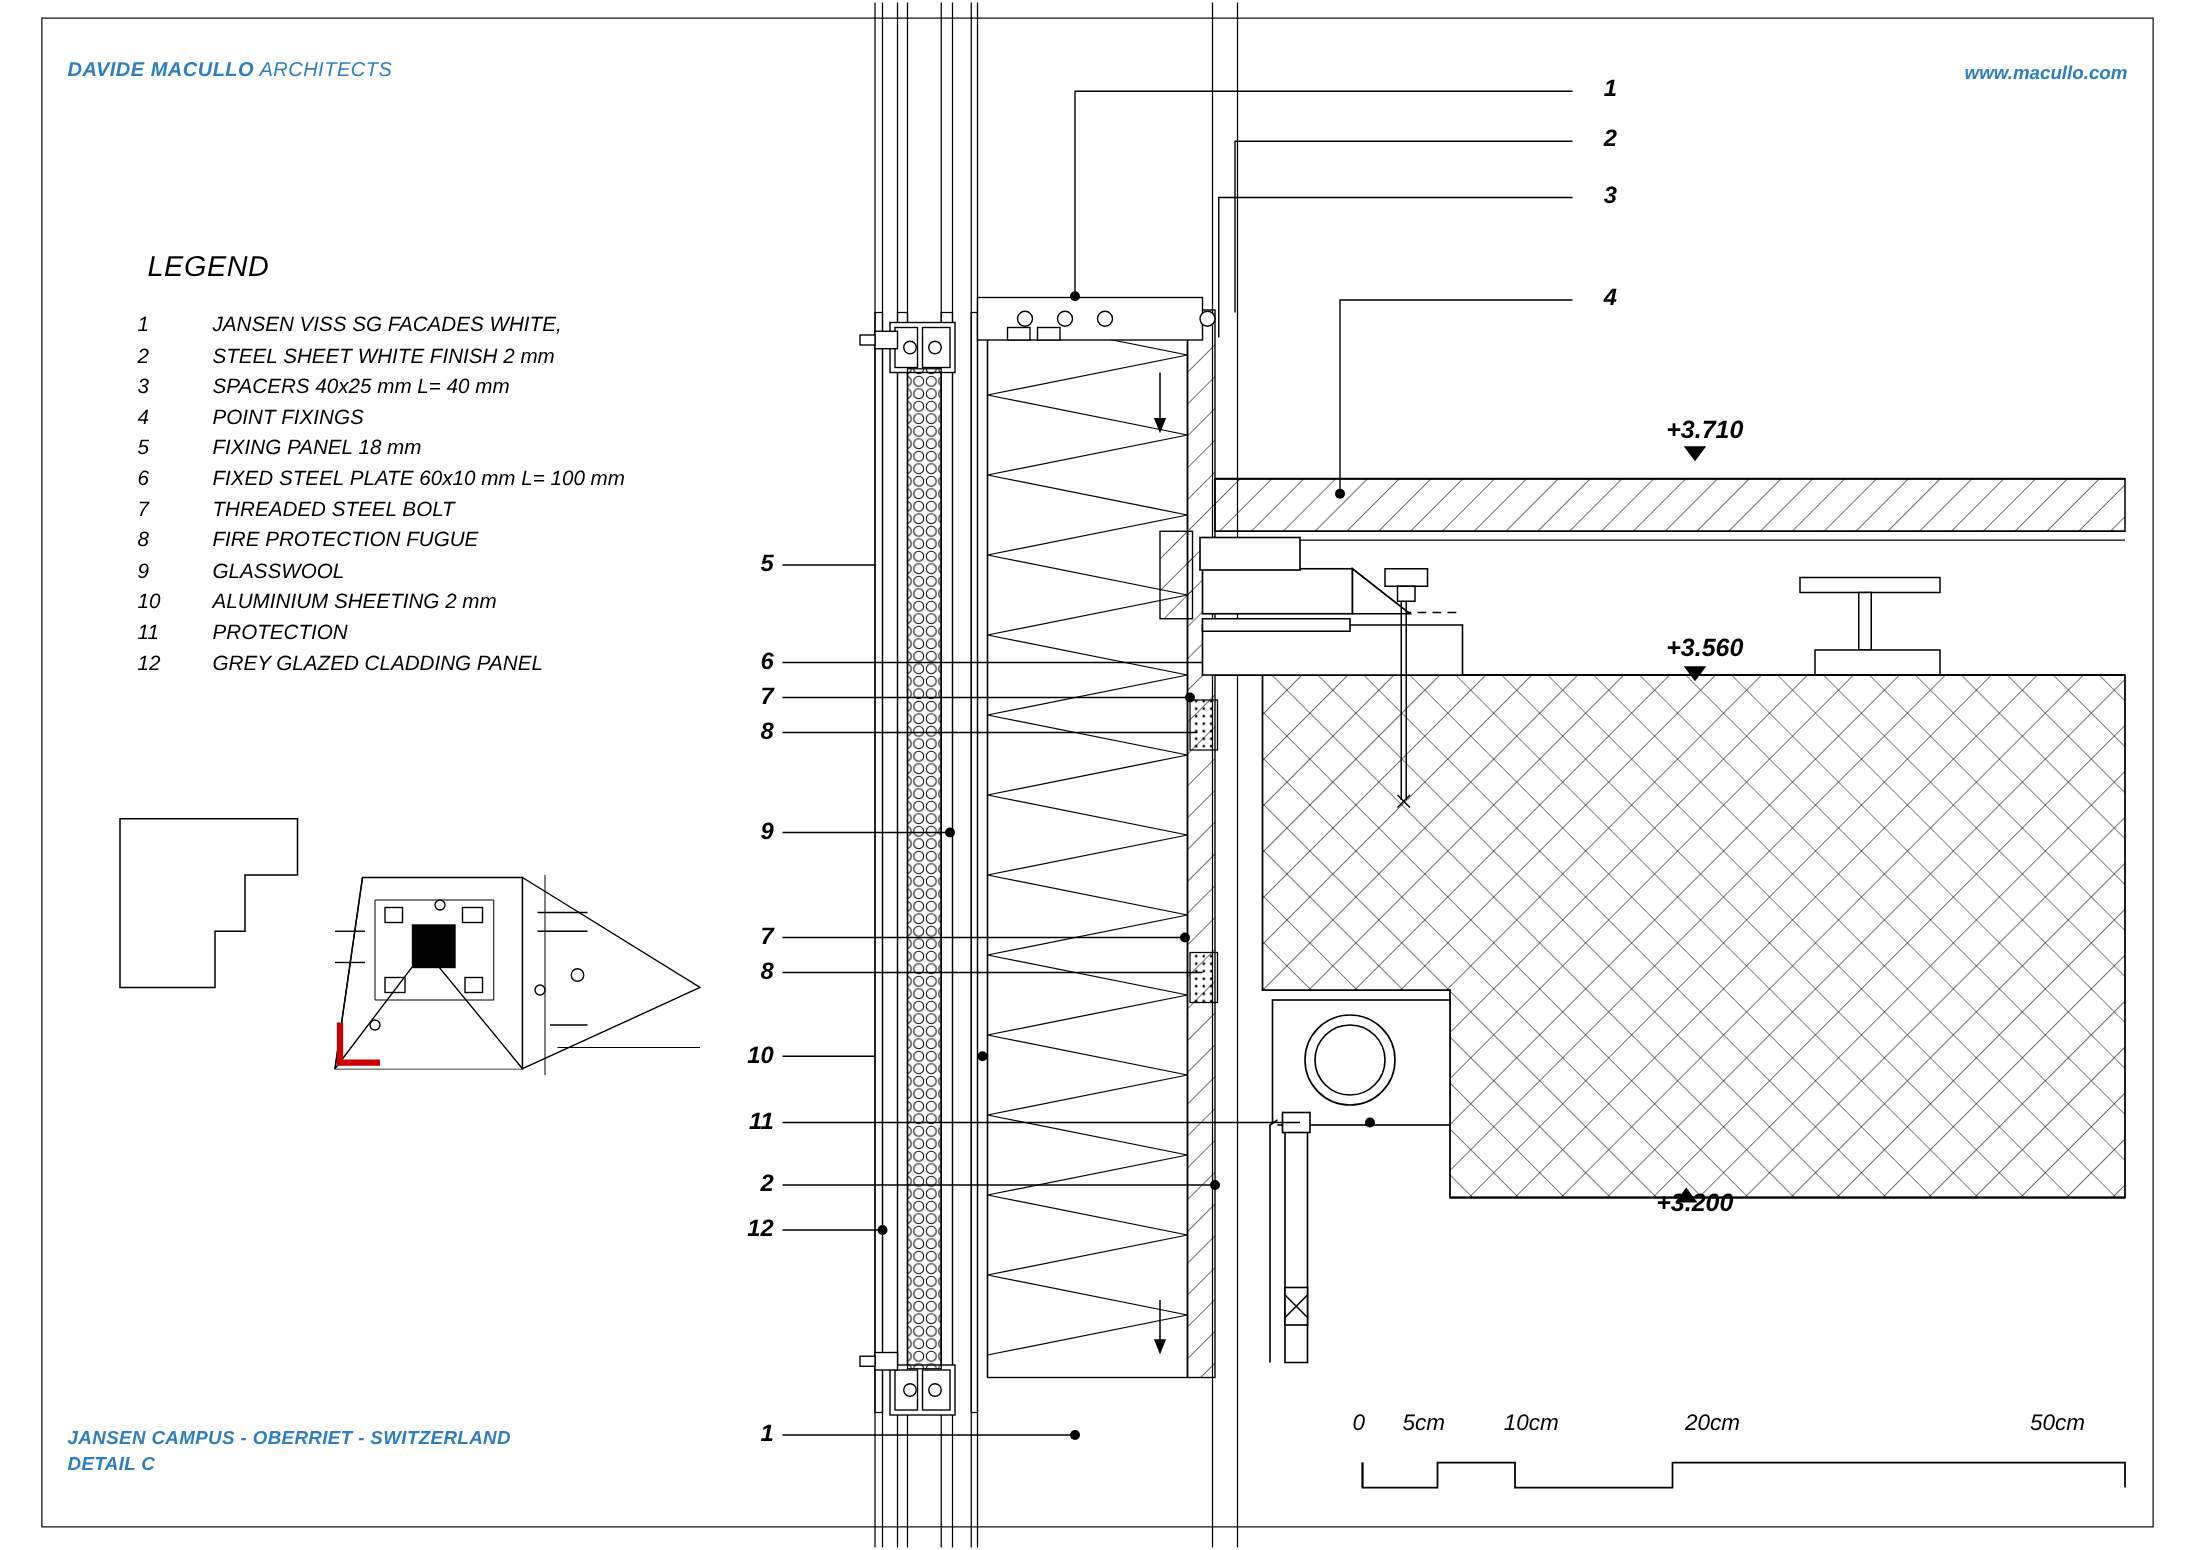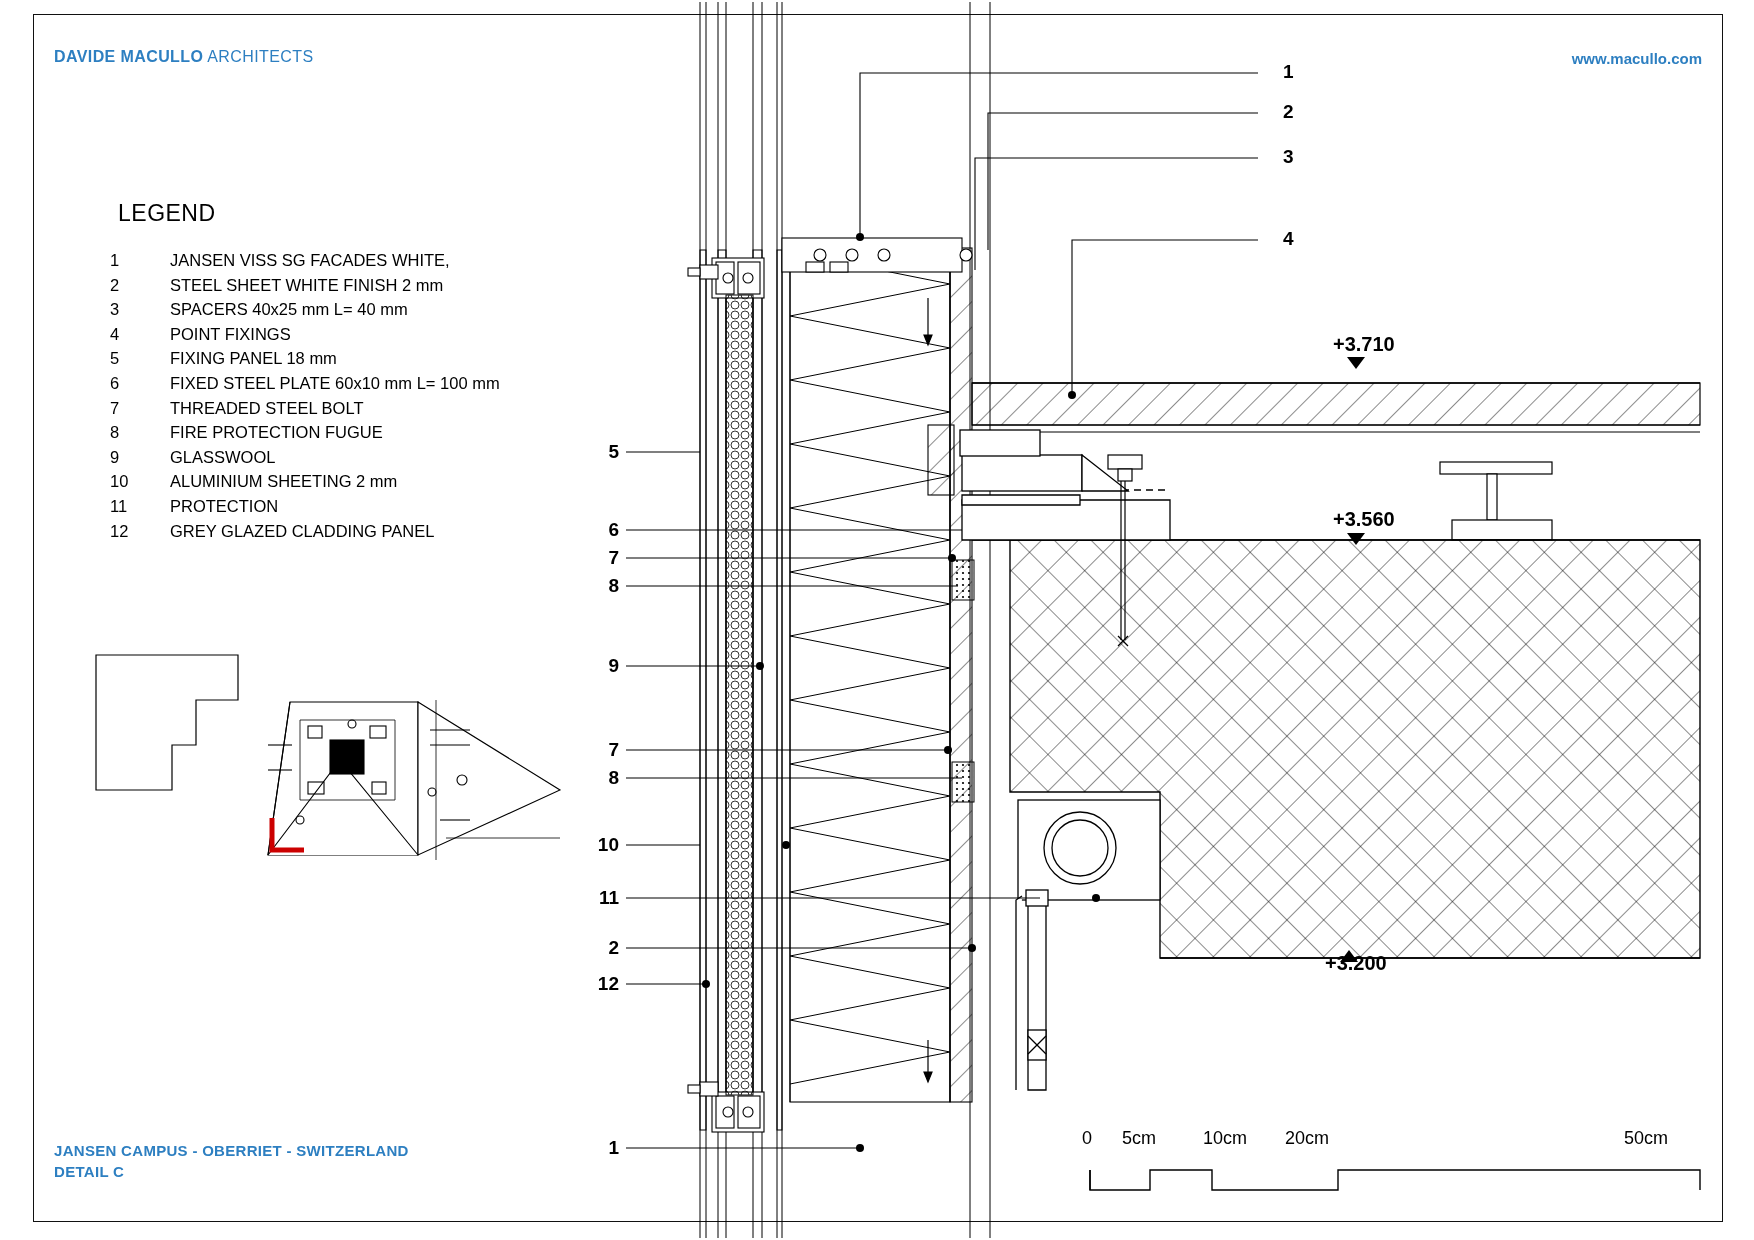--- a/index.html
+++ b/index.html
@@ -1,17 +1,17 @@
 <!DOCTYPE html>
 <html><head>
 <meta charset="utf-8">
 <style>
   html,body{margin:0;padding:0;background:#ffffff;}
   body{width:1754px;height:1240px;font-family:"Liberation Sans",sans-serif;color:#000;overflow:hidden;}
-  #sheet{position:relative;width:1754px;height:956px;}
+  #sheet{position:relative;width:1754px;height:956px;font-style:italic;}
   .frame{position:absolute;left:33px;top:14px;width:1690px;height:1208px;border:1.5px solid #111;box-sizing:border-box;}
   .brandrow{position:absolute;left:54px;top:48px;font-size:16px;letter-spacing:.4px;}
   .brand-a{color:#2d7fc1;font-weight:bold;}
   .brand-b{color:#2d7fc1;font-weight:normal;}
   .website{position:absolute;right:52px;top:50px;color:#2d7fc1;font-size:15px;font-weight:bold;margin-left:38px;}
   .legend-title{position:absolute;left:118px;top:200px;font-size:23px;letter-spacing:.5px;}
   .legend{position:absolute;left:110px;top:248px;font-size:16.5px;line-height:24.6px;}
   .legend .row{display:flex;}
   .legend .num{width:60px;}
   .legend .txt{white-space:nowrap;}
@@ -330,21 +330,21 @@
 
   <div class="lvl" style="left:1333px;top:508px;">+3.560</div>
   <div class="tri tri-down" style="left:1347px;top:533px;"></div>
 
   <div class="tri tri-up" style="left:1340px;top:950px;"></div>
   <div class="lvl" style="left:1325px;top:952px;">+3.200</div>
 
   <div class="scaletxt" style="left:1082px;top:1128px;">0</div>
   <div class="scaletxt" style="left:1122px;top:1128px;">5cm</div>
   <div class="scaletxt" style="left:1203px;top:1128px;">10cm</div>
-  <div class="scaletxt" style="left:1285px;top:1128px;">20cm</div>
+  <div class="scaletxt" style="left:1348px;top:1128px;">20cm</div>
   <div class="scaletxt" style="left:1624px;top:1128px;">50cm</div>
 
   <div class="footer">
     <div>JANSEN CAMPUS - OBERRIET - SWITZERLAND</div>
     <div>DETAIL C</div>
   </div>
 
 </div>
 
 </body></html>

